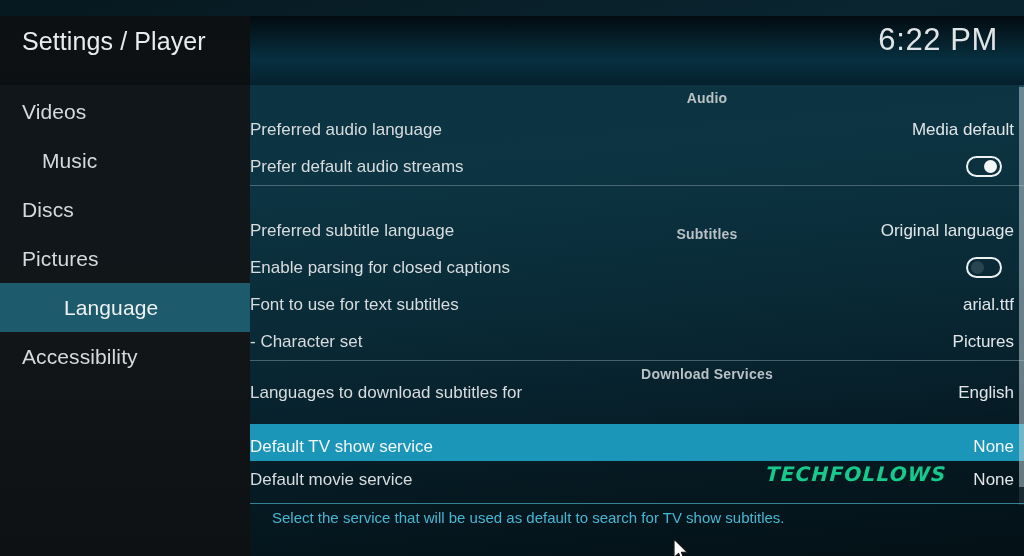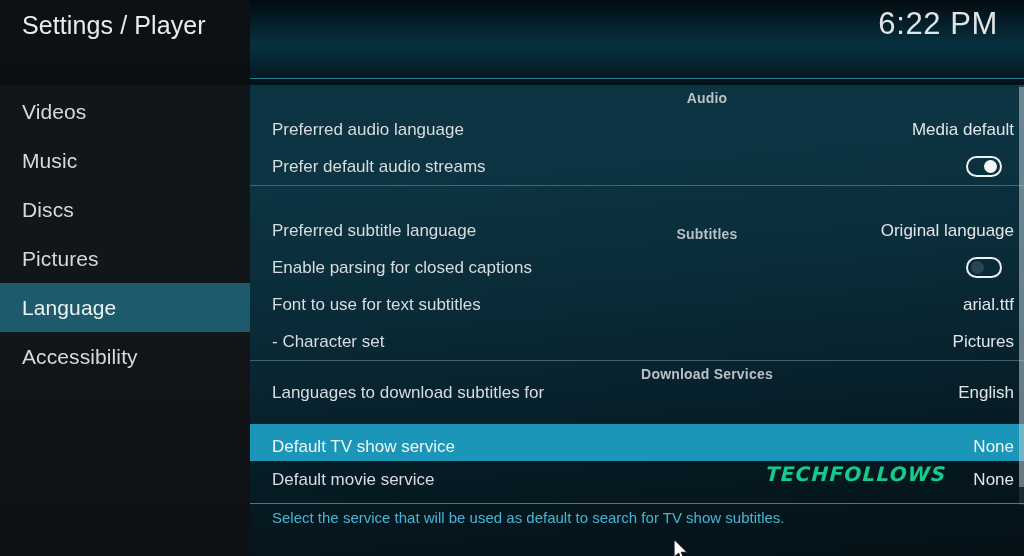--- a/index.html
+++ b/index.html
@@ -8,21 +8,21 @@
     background:#0a0d0f;
     font-family:"Liberation Sans", sans-serif;
   }
   #app {
     position:relative; width:1024px; height:556px;
     background:linear-gradient(160deg,#06181f 0%, #0a2530 35%, #08202a 70%, #061319 100%);
   }
 
   
   .header {
-    position:absolute; left:0; top:0; width:1016px; height:85px;
+    position:absolute; left:0; top:16px; width:1016px; height:85px;
   }
   .header-bg-left {
     position:absolute; left:0; top:0; width:250px; height:85px;
     background:linear-gradient(180deg,#0c1013 0%, #0d1114 60%, #0a0e11 100%);
   }
   .header-bg-right {
     position:absolute; left:250px; top:0; width:774px; height:85px;
     background:linear-gradient(180deg,#020b10 0%, #073040 52%, #05222e 78%, #021017 100%);
   }
   .header-title {
@@ -74,21 +74,21 @@
   .sec-header {
     position:absolute; left:0; width:914px; height:26px;
     display:flex; align-items:center; justify-content:center;
     font-size:14px; font-weight:bold; color:#b9c1c4; letter-spacing:.2px;
   }
   .row {
     position:absolute; left:0; width:774px; height:37px;
     display:flex; align-items:center; justify-content:space-between;
   }
   .row .r-label {
-    padding-left:22px; font-size:17px; color:#d8dcde;
+    font-size:17px; color:#d8dcde;
     font-weight:400; white-space:nowrap;
   }
   .row .r-value {
     padding-right:10px; font-size:17px; color:#e2e6e8;
     font-weight:400; white-space:nowrap;
   }
   .row.selected { background:#1b96b8; }
   .row.selected .r-label, .row.selected .r-value { color:#f2f7f8;margin-top:9px; }
 
   
@@ -148,30 +148,30 @@
     <div class="header-title">Settings / Player</div>
     <div class="header-clock">6:22 PM</div>
     <div class="header-accent-line"></div>
   </div>
 
   <div class="sidebar">
     <div id="sidebar-items">
         <div class="side-item" style="top: 2px;">
           <span class="lbl">Videos</span>
         </div>
-        <div class="side-item" style="top: 51px;">
+        <div class="side-item" style="top: 51px; padding-left: 20px;">
           <span class="lbl">Music</span>
         </div>
         <div class="side-item" style="top: 100px;">
           <span class="lbl">Discs</span>
         </div>
         <div class="side-item" style="top: 149px;">
           <span class="lbl">Pictures</span>
         </div>
-        <div class="side-item active" style="top: 198px;">
+        <div class="side-item active" style="top: 198px; padding-left: 42px;">
           <span class="lbl">Language</span>
         </div>
         <div class="side-item" style="top: 247px;">
           <span class="lbl">Accessibility</span>
         </div>
       </div>
     <div class="side-footer">
       
       
     </div>

